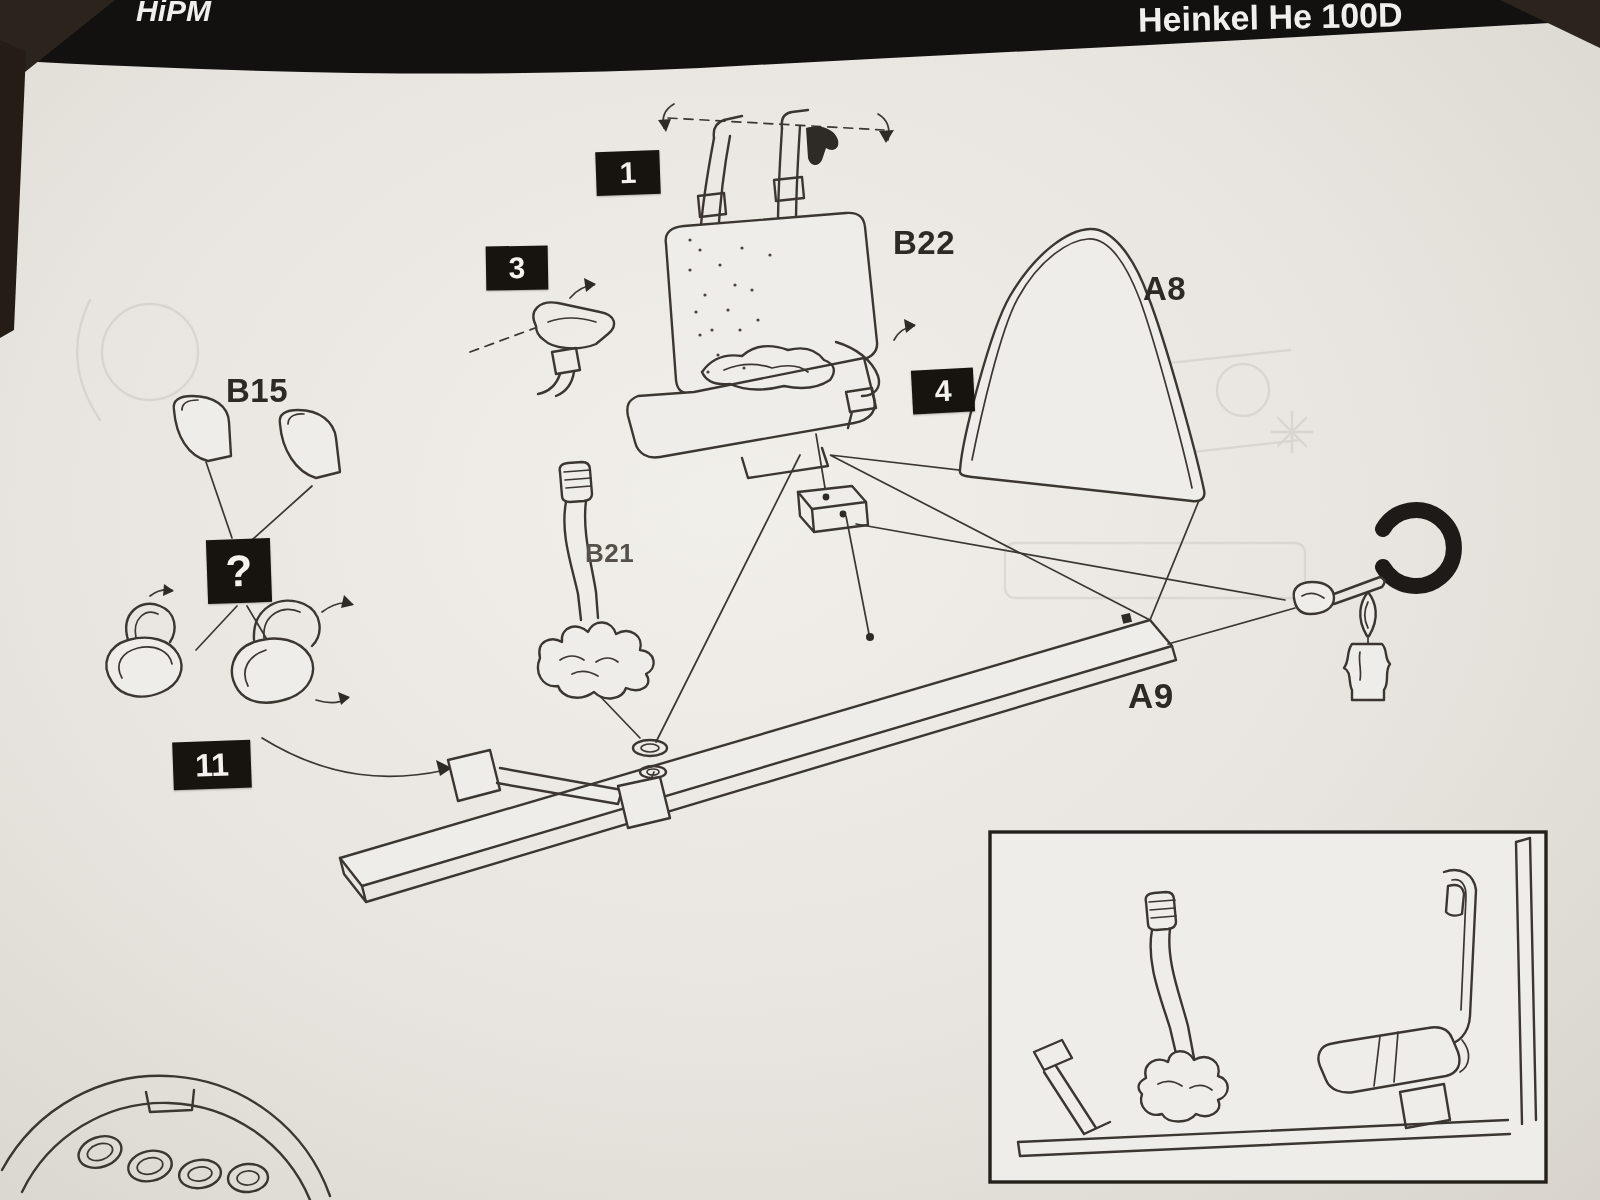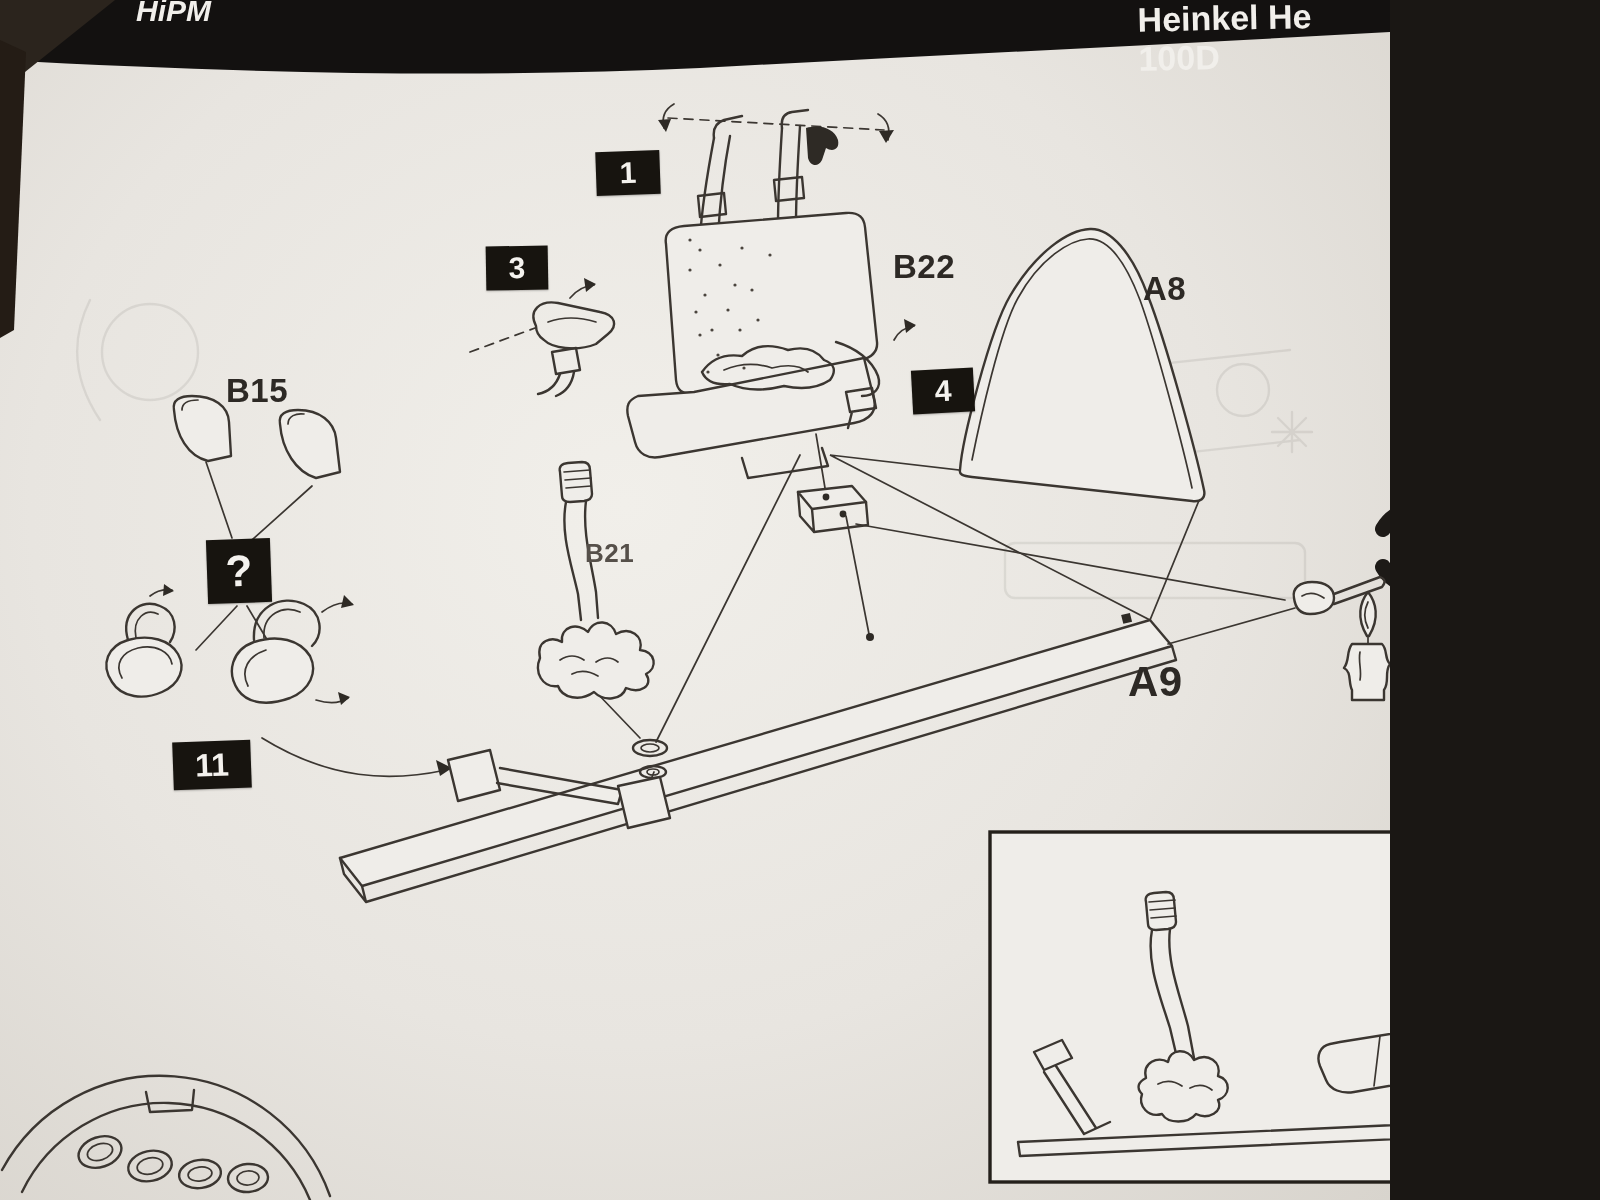--- a/index.html
+++ b/index.html
@@ -1,16 +1,16 @@
 <!DOCTYPE html>
 <html style="--paper: #e9e6e1; --paper-fill: #efede9; --ink: #3b3631; --band: #131110; --marker-bg: #17140f; --marker-text: #f4f2ee;"><head>
 <meta charset="utf-8">
 <style>
   html,body{margin:0;padding:0;background:#1a1714;}
-  #photo{position:relative;width:1390px;height:1200px;overflow:hidden;
+  #photo{position:relative;width:1600px;height:1200px;overflow:hidden;
     font-family:"Liberation Sans",sans-serif;
     background:radial-gradient(ellipse at 45% 42%, #f1efea 0%, #e8e5e0 55%, #d8d4cd 100%);}
   svg{position:absolute;left:0;top:0;}
   .ln{stroke:var(--ink);stroke-width:2.4;fill:none;stroke-linecap:round;stroke-linejoin:round;}
   .th{stroke:var(--ink);stroke-width:1.7;fill:none;stroke-linecap:round;}
   .fillp{fill:var(--paper-fill);}
   .inkfill{fill:#2e2a25;stroke:none;}
   .dots{fill:#4a443d;stroke:none;}
   .ghost{opacity:.09;}
   .marker{position:absolute;background:var(--marker-bg);color:var(--marker-text);
@@ -245,19 +245,19 @@
 
   <div class="htext" style="left:136px;top:-6px;font-size:30px;font-style:italic;">HiPM</div>
   <div class="htext" style="left:1138px;top:-2px;font-size:34px;transform:rotate(-1.2deg);">Heinkel He 100D</div>
 
   <div class="marker" style="left:596px;top:151px;width:64px;height:44px;font-size:30px;transform:rotate(-2deg);">1</div>
   <div class="marker" style="left:486px;top:246px;width:62px;height:44px;font-size:30px;transform:rotate(-1deg);">3</div>
   <div class="marker" style="left:912px;top:369px;width:62px;height:44px;font-size:30px;transform:rotate(-3deg);">4</div>
   <div class="marker" style="left:207px;top:539px;width:64px;height:64px;font-size:44px;transform:rotate(-2deg);">?</div>
   <div class="marker" style="left:173px;top:741px;width:78px;height:48px;font-size:32px;transform:rotate(-2deg);">11</div>
 
-  <div class="plabel" style="left:893px;top:224px;font-size:33px;margin-top:24px;">B22</div>
+  <div class="plabel" style="left:893px;top:224px;font-size:33px;">B22</div>
   <div class="plabel" style="left:1143px;top:270px;font-size:33px;text-align:right;">A8</div>
   <div class="plabel" style="left:226px;top:372px;font-size:33px;">B15</div>
   <div class="plabel" style="left:585px;top:538px;font-size:26px;color:#56504a;">B21</div>
-  <div class="plabel" style="left:1128px;top:658px;font-size:42px;">A9</div>
+  <div class="plabel" style="left:1128px;top:676px;font-size:35px;">A9</div>
 
 </div>
 
 </body></html>

